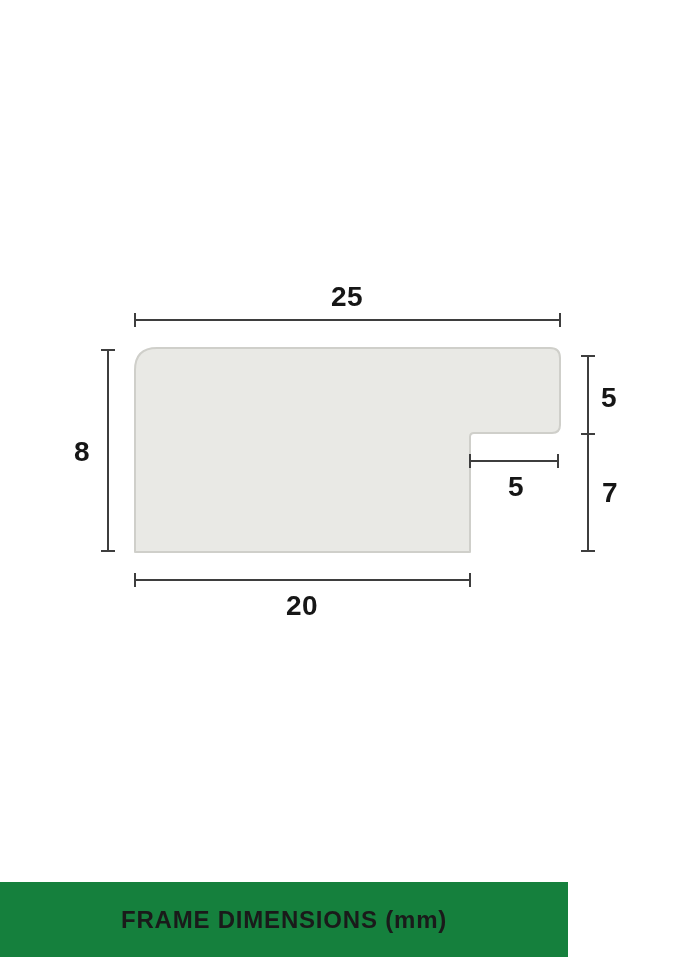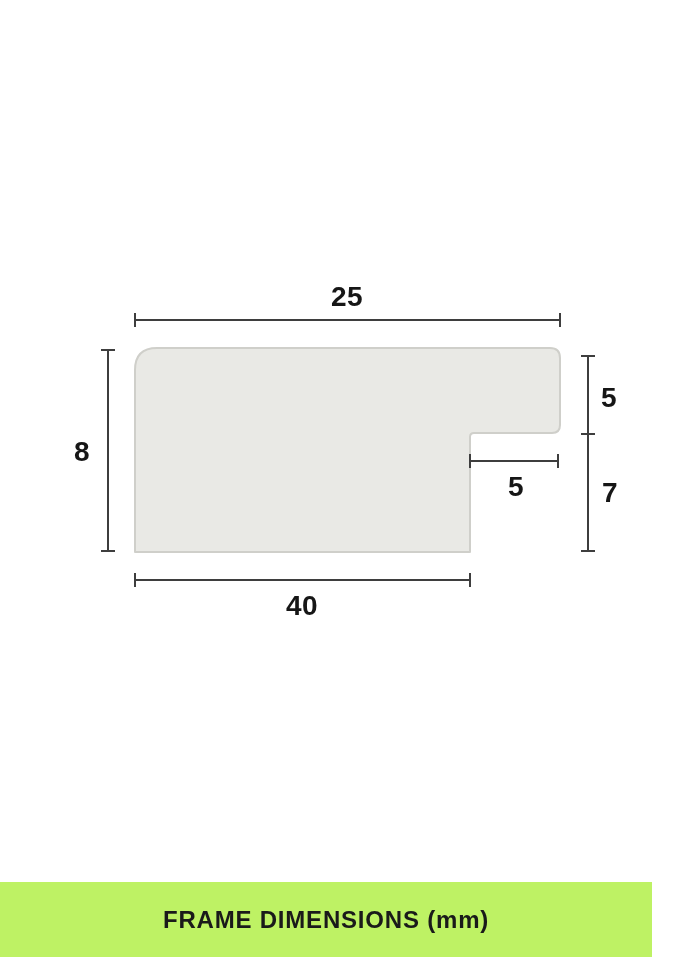--- a/index.html
+++ b/index.html
@@ -31,23 +31,23 @@
     font-weight: bold;
     color: #161616;
     letter-spacing: 0.5px;
     white-space: nowrap;
     line-height: 1;
   }
   .caption-bar {
     position: absolute;
     left: 0;
     top: 882px;
-    width: 652px;
+    width: 568px;
     height: 75px;
-    background: #bef264;
+    background: #15803d;
     display: flex;
     align-items: center;
     justify-content: center;
   }
   .caption-text {
     font-size: 24px;
     font-weight: 600;
     letter-spacing: 0.8px;
     color: #1a1a1a;
     line-height: 1;
@@ -108,18 +108,18 @@
   <div class="dim-label" style="left:347px; top:297px;">25</div>
 
   <div class="dim-label" style="left:82px; top:452px;">8</div>
 
   <div class="dim-label" style="left:609px; top:398px;">5</div>
 
   <div class="dim-label" style="left:610px; top:493px;">7</div>
 
   <div class="dim-label" style="left:516px; top:487px;">5</div>
 
-  <div class="dim-label" style="left:302px; top:606px;">40</div>
+  <div class="dim-label" style="left:302px; top:606px;">20</div>
 </div>
 
 <div class="caption-bar">
   <div class="caption-text">FRAME DIMENSIONS (mm)</div>
 </div>
 
 </body></html>

